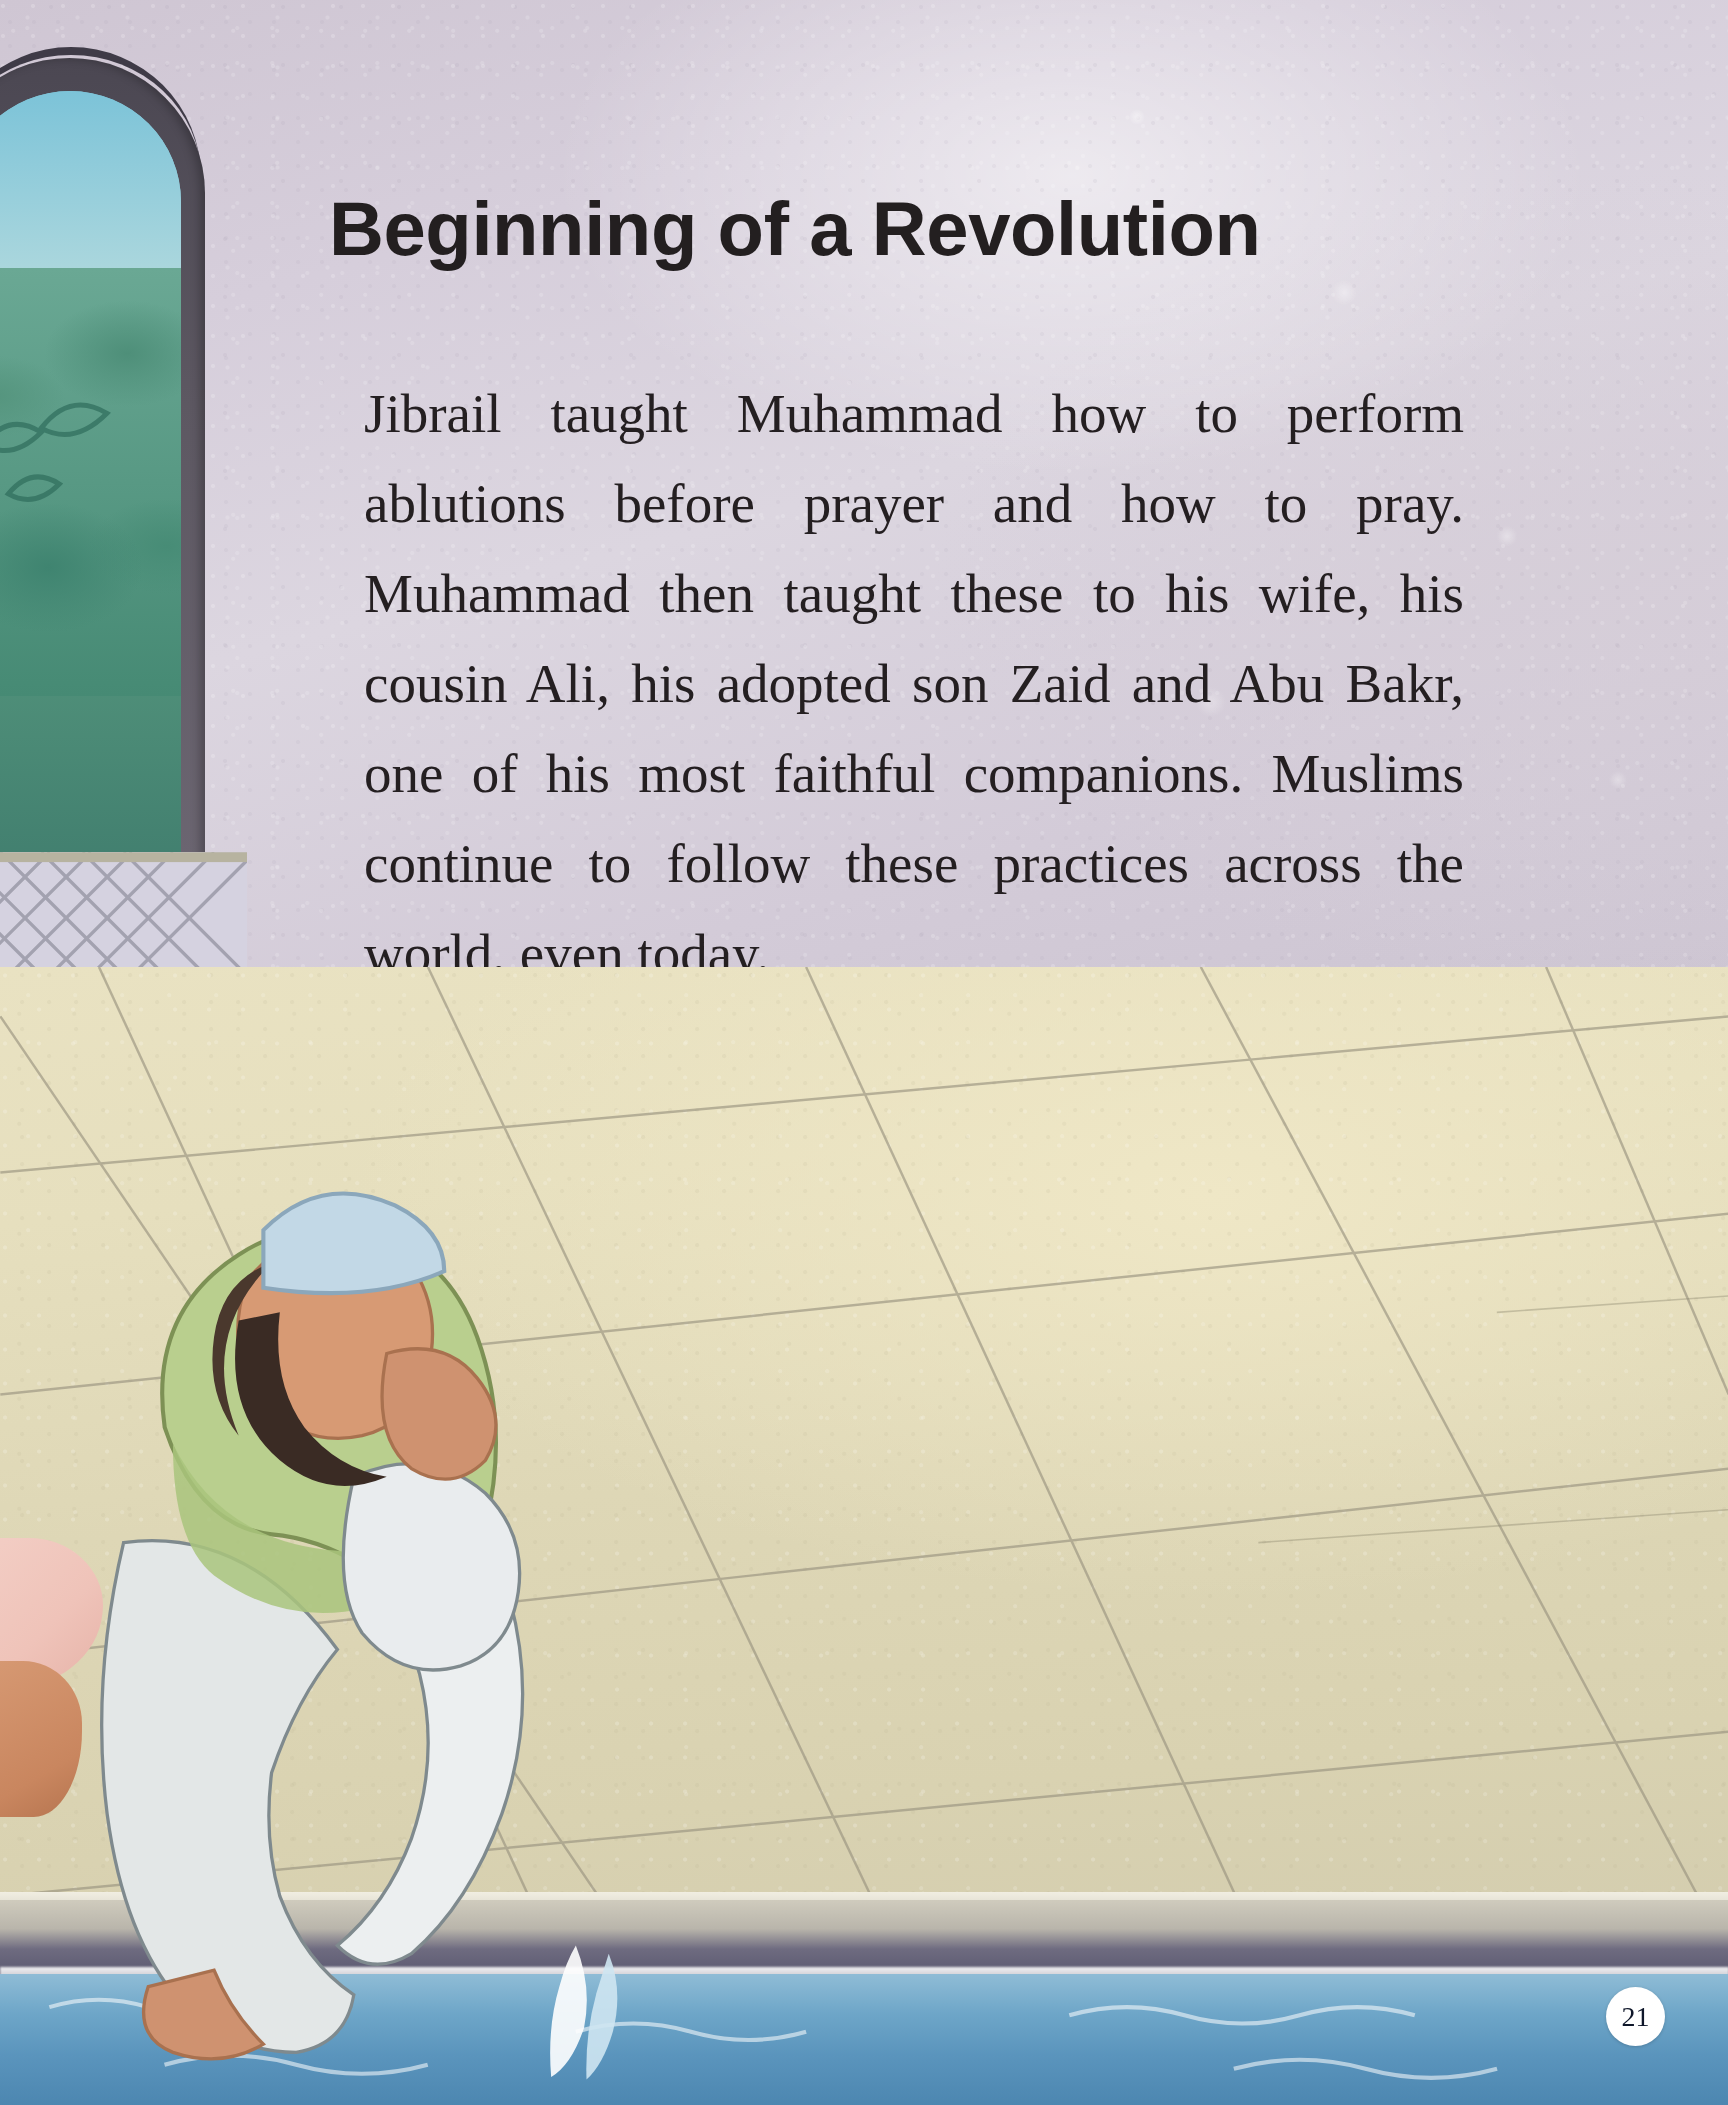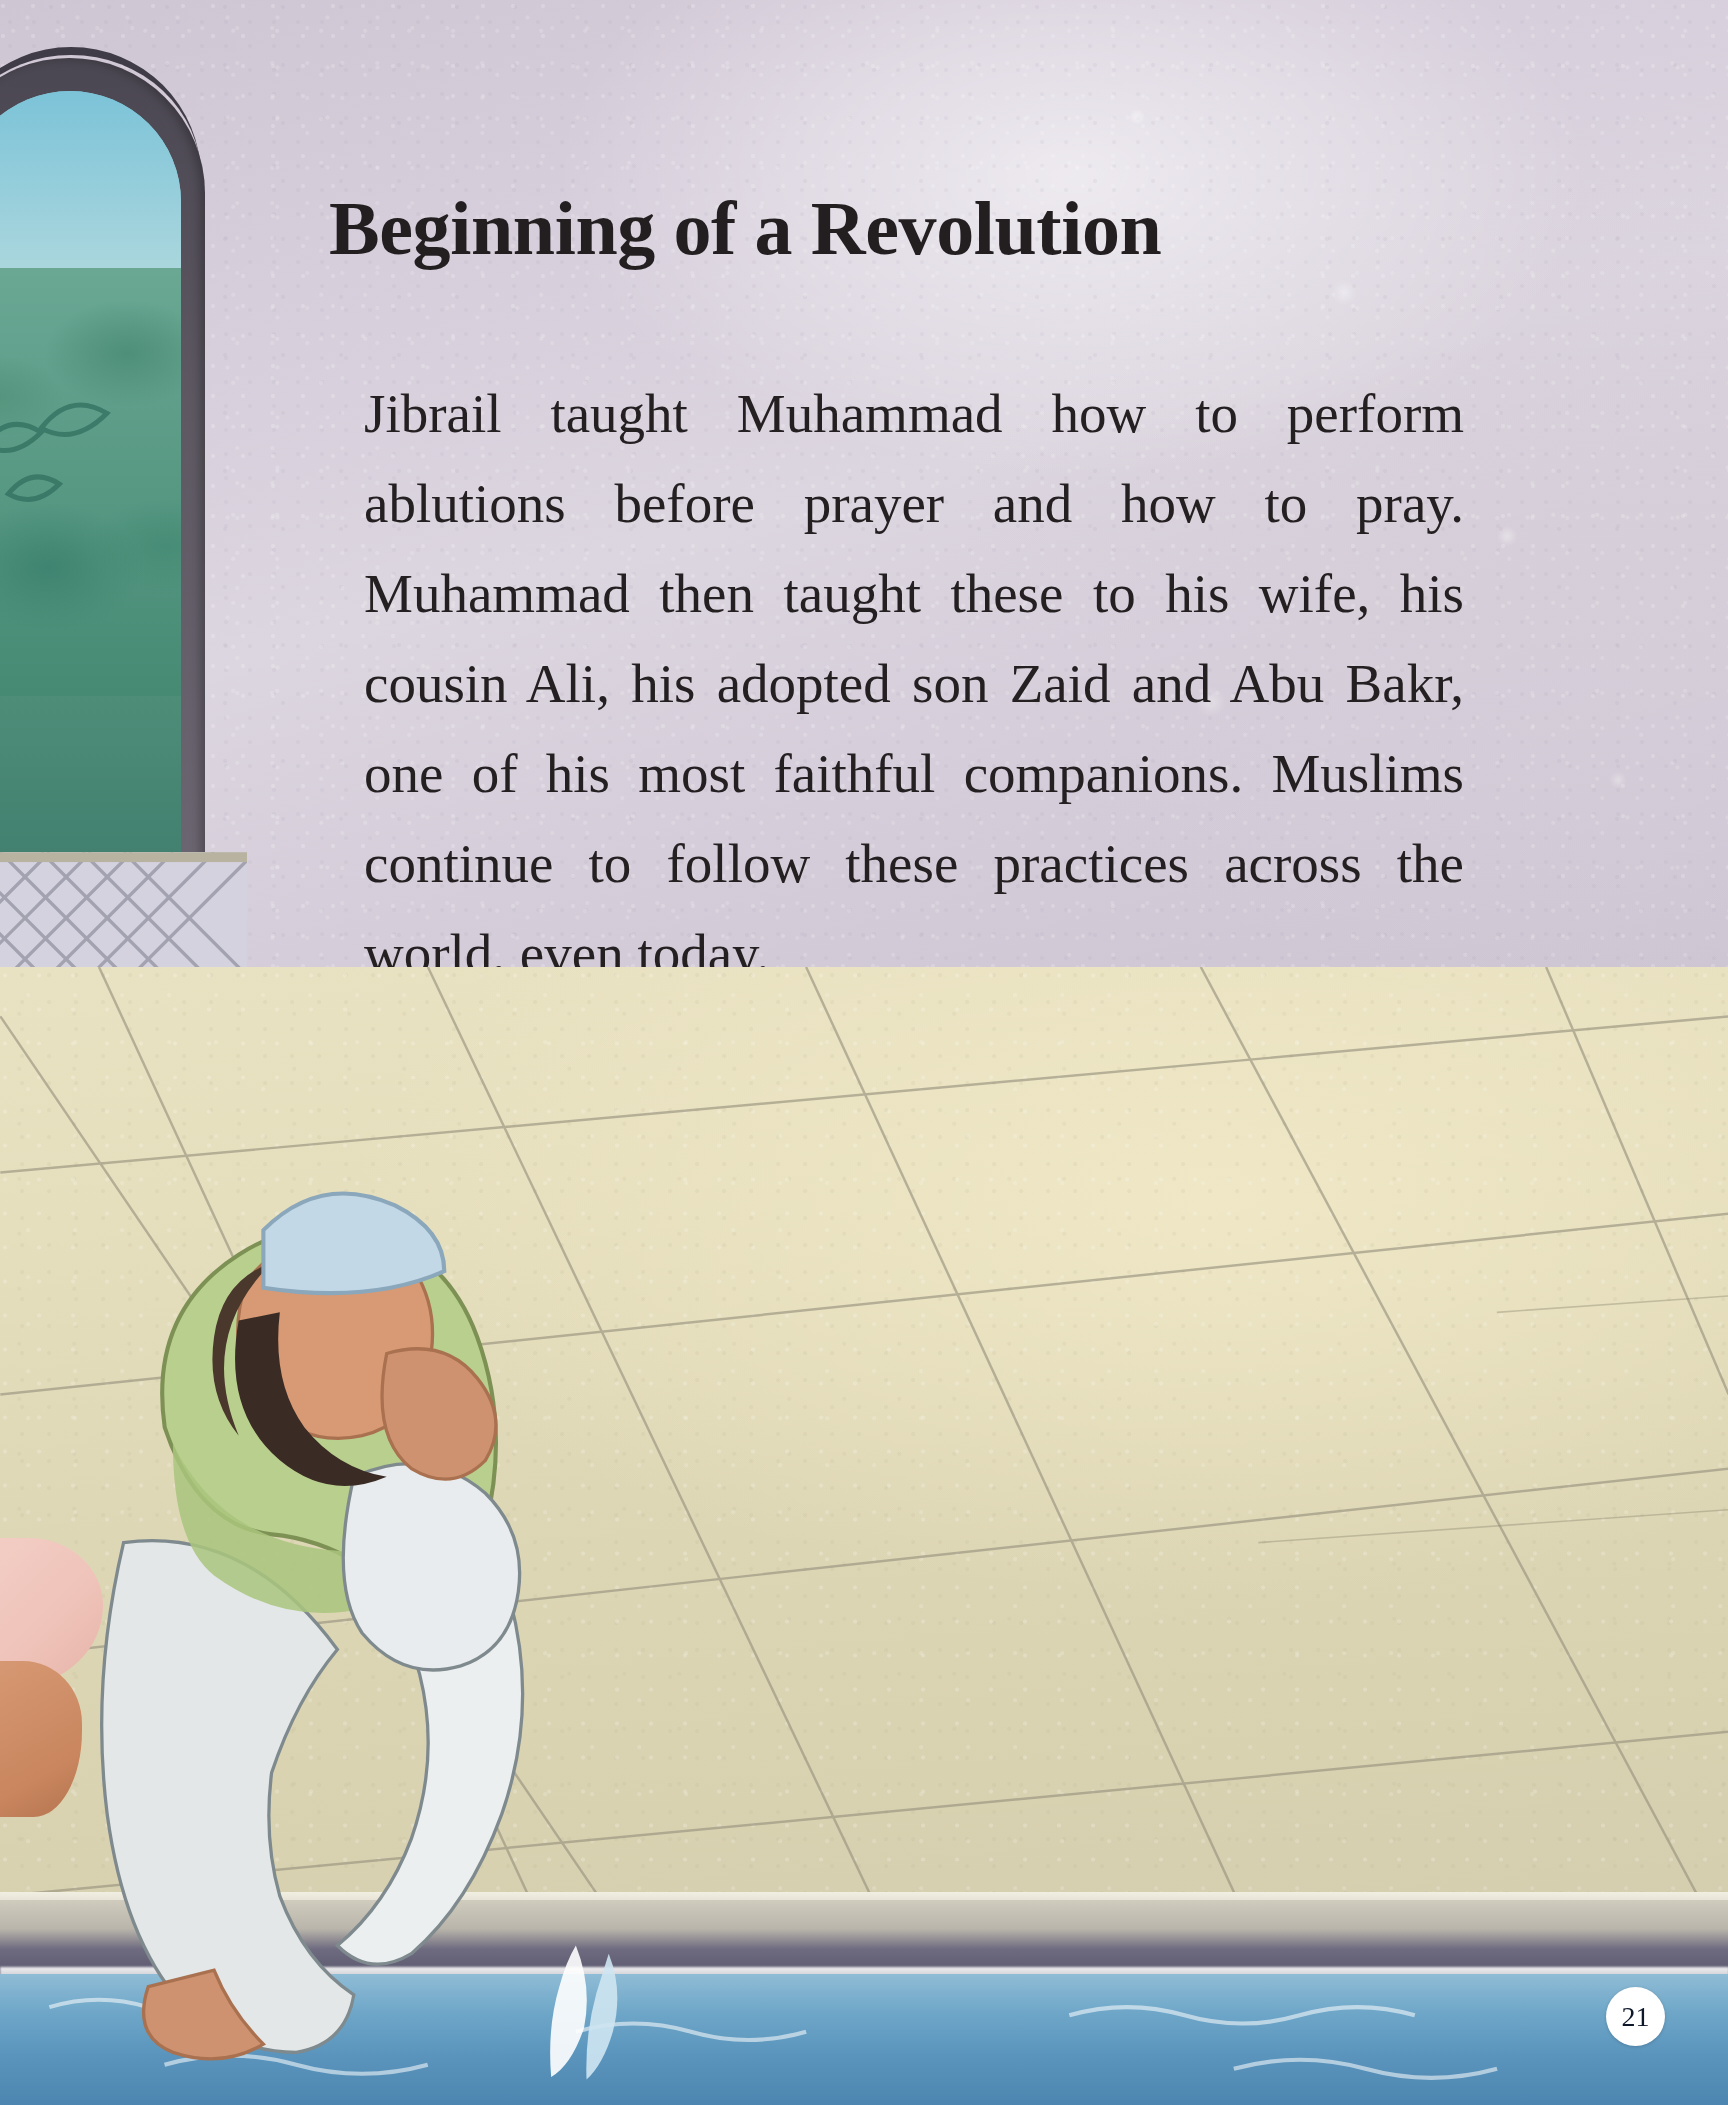--- a/index.html
+++ b/index.html
@@ -132,21 +132,21 @@
   .title {
     position: absolute;
     left: 329px;
     top: 138px;
     width: 1151px;
     font-size: 76px;
     font-weight: bold;
     color: #231f20;
     letter-spacing: -0.4px;
     line-height: 1.05;
-    font-family: Liberation Serif, serif;
+    font-family: Liberation Sans, sans-serif;
   }
 
   
   .body-text {
     position: absolute;
     left: 364px;
     top: 314px;
     width: 1100px;
     font-size: 55px;
     line-height: 90px;

